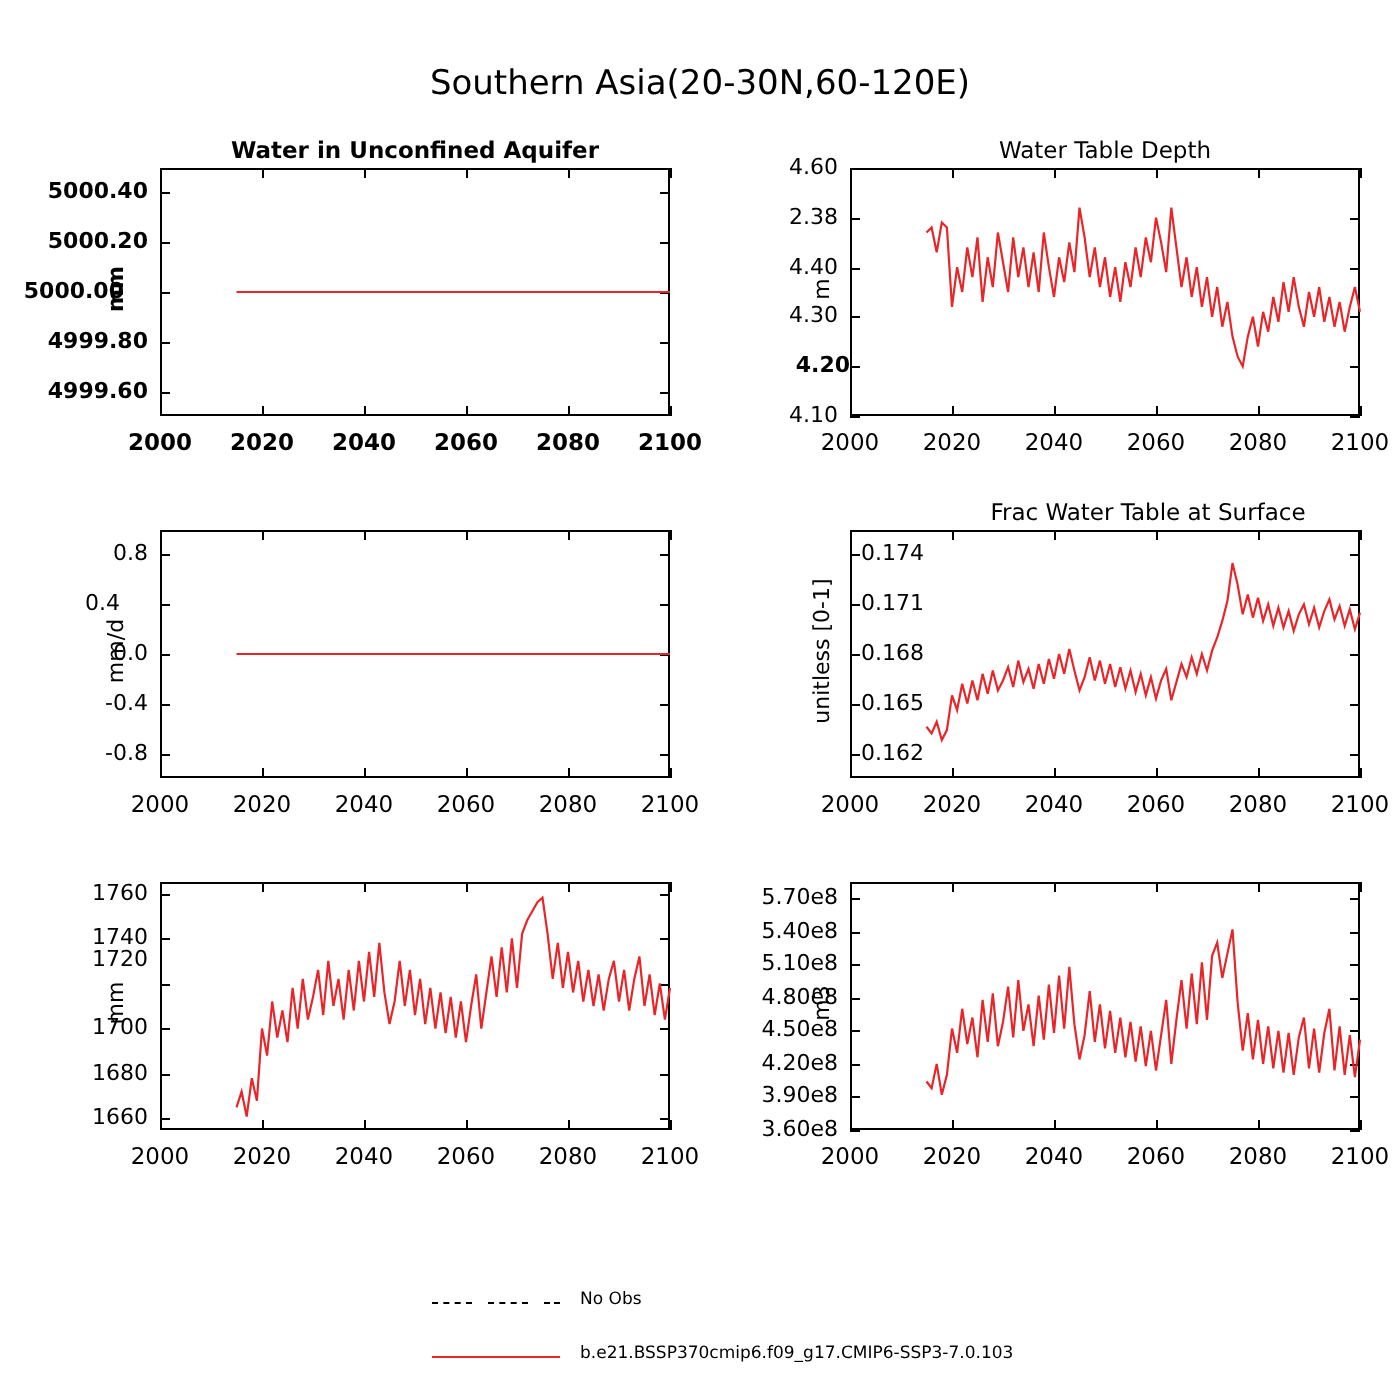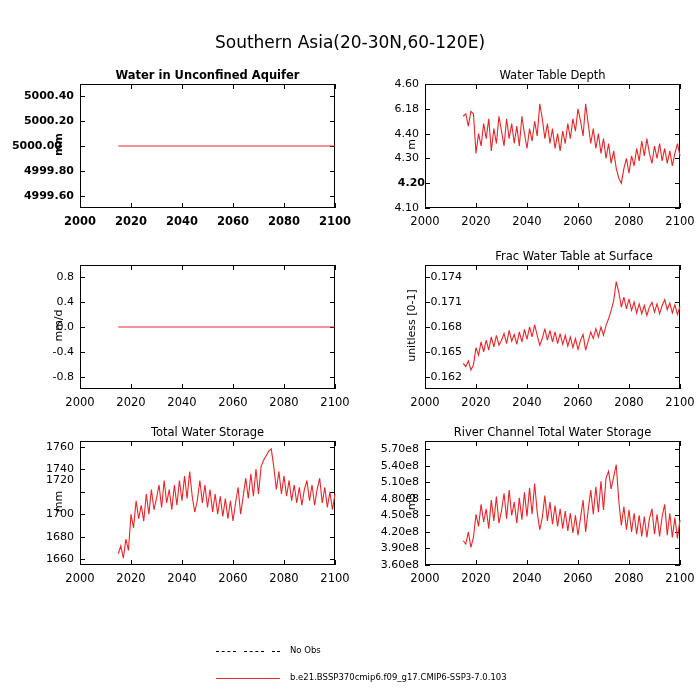--- a/index.html
+++ b/index.html
@@ -75,21 +75,21 @@
         <div class="tickmark" style="left: 250px; top: 124px; width: 5px; height: 1px;"></div>
         <div class="ytick" style="width: 60px; right: 255px; top: 92.2px; font-weight: bold;">4.20</div>
         <div class="tickmark" style="left: 0px; top: 99.2px; width: 5px; height: 1px;"></div>
         <div class="tickmark" style="left: 250px; top: 99.2px; width: 5px; height: 1px;"></div>
         <div class="ytick" style="width: 60px; right: 261px; top: 67.4px;">4.30</div>
         <div class="tickmark" style="left: 0px; top: 74.4px; width: 5px; height: 1px;"></div>
         <div class="tickmark" style="left: 250px; top: 74.4px; width: 5px; height: 1px;"></div>
         <div class="ytick" style="width: 60px; right: 261px; top: 42.6px;">4.40</div>
         <div class="tickmark" style="left: 0px; top: 49.6px; width: 5px; height: 1px;"></div>
         <div class="tickmark" style="left: 250px; top: 49.6px; width: 5px; height: 1px;"></div>
-        <div class="ytick" style="width: 60px; right: 261px; top: 17.8px;">6.18</div>
+        <div class="ytick" style="width: 60px; right: 261px; top: 17.8px;">2.38</div>
         <div class="tickmark" style="left: 0px; top: 24.8px; width: 5px; height: 1px;"></div>
         <div class="tickmark" style="left: 250px; top: 24.8px; width: 5px; height: 1px;"></div>
         <div class="ytick" style="width: 60px; right: 261px; top: -7px;">4.60</div>
         <div class="tickmark" style="left: 0px; top: 0px; width: 5px; height: 1px;"></div>
         <div class="tickmark" style="left: 250px; top: 0px; width: 5px; height: 1px;"></div>
         <div class="xtick" style="width: 60px; left: -30px; top: 130px;">2000</div>
         <div class="tickmark" style="left: 0px; top: 119px; width: 1px; height: 5px;"></div>
         <div class="tickmark" style="left: 0px; top: 0px; width: 1px; height: 5px;"></div>
         <div class="xtick" style="width: 60px; left: 21px; top: 130px;">2020</div>
         <div class="tickmark" style="left: 51px; top: 119px; width: 1px; height: 5px;"></div>
@@ -115,21 +115,21 @@
         <div class="ylabel" style="width: 100px; text-align: center; left: -72px; top: 54px;">mm/d</div>
         <div class="ytick" style="width: 60px; right: 261px; top: 104.6px;">-0.8</div>
         <div class="tickmark" style="left: 0px; top: 111.6px; width: 5px; height: 1px;"></div>
         <div class="tickmark" style="left: 250px; top: 111.6px; width: 5px; height: 1px;"></div>
         <div class="ytick" style="width: 60px; right: 261px; top: 79.8px;">-0.4</div>
         <div class="tickmark" style="left: 0px; top: 86.8px; width: 5px; height: 1px;"></div>
         <div class="tickmark" style="left: 250px; top: 86.8px; width: 5px; height: 1px;"></div>
         <div class="ytick" style="width: 60px; right: 261px; top: 55px;">0.0</div>
         <div class="tickmark" style="left: 0px; top: 62px; width: 5px; height: 1px;"></div>
         <div class="tickmark" style="left: 250px; top: 62px; width: 5px; height: 1px;"></div>
-        <div class="ytick" style="width: 60px; right: 261px; top: 30.2px;">0.4</div>
+        <div class="ytick" style="width: 60px; right: 275px; top: 30.2px;">0.4</div>
         <div class="tickmark" style="left: 0px; top: 37.2px; width: 5px; height: 1px;"></div>
         <div class="tickmark" style="left: 250px; top: 37.2px; width: 5px; height: 1px;"></div>
         <div class="ytick" style="width: 60px; right: 261px; top: 5.4px;">0.8</div>
         <div class="tickmark" style="left: 0px; top: 12.4px; width: 5px; height: 1px;"></div>
         <div class="tickmark" style="left: 250px; top: 12.4px; width: 5px; height: 1px;"></div>
         <div class="xtick" style="width: 60px; left: -30px; top: 130px;">2000</div>
         <div class="tickmark" style="left: 0px; top: 119px; width: 1px; height: 5px;"></div>
         <div class="tickmark" style="left: 0px; top: 0px; width: 1px; height: 5px;"></div>
         <div class="xtick" style="width: 60px; left: 21px; top: 130px;">2020</div>
         <div class="tickmark" style="left: 51px; top: 119px; width: 1px; height: 5px;"></div>
@@ -185,21 +185,20 @@
         <div class="tickmark" style="left: 204px; top: 119px; width: 1px; height: 5px;"></div>
         <div class="tickmark" style="left: 204px; top: 0px; width: 1px; height: 5px;"></div>
         <div class="xtick" style="width: 60px; left: 225px; top: 130px;">2100</div>
         <div class="tickmark" style="left: 255px; top: 119px; width: 1px; height: 5px;"></div>
         <div class="tickmark" style="left: 255px; top: 0px; width: 1px; height: 5px;"></div>
         <svg class="series" width="255" height="124">
           <path d="M38.25,98.37 L40.80,101.68 L43.35,95.89 L45.90,104.99 L48.45,100.03 L51.00,82.67 L53.55,90.11 L56.10,76.88 L58.65,86.80 L61.20,75.23 L63.75,85.15 L66.30,71.92 L68.85,81.84 L71.40,70.27 L73.95,80.19 L76.50,75.23 L79.05,68.61 L81.60,78.53 L84.15,65.31 L86.70,76.05 L89.25,69.44 L91.80,79.36 L94.35,66.96 L96.90,76.88 L99.45,64.48 L102.00,74.40 L104.55,62.00 L107.10,71.92 L109.65,59.52 L112.20,70.27 L114.75,80.19 L117.30,73.57 L119.85,63.65 L122.40,75.23 L124.95,65.31 L127.50,76.88 L130.05,66.96 L132.60,78.53 L135.15,68.61 L137.70,79.36 L140.25,70.27 L142.80,81.01 L145.35,71.92 L147.90,82.67 L150.45,73.57 L153.00,84.32 L155.55,75.23 L158.10,69.44 L160.65,85.15 L163.20,76.05 L165.75,66.96 L168.30,73.57 L170.85,63.65 L173.40,71.92 L175.95,62.00 L178.50,70.27 L181.05,60.35 L183.60,53.73 L186.15,45.47 L188.70,35.55 L191.25,16.53 L193.80,27.28 L196.35,42.16 L198.90,32.24 L201.45,43.81 L204.00,33.89 L206.55,45.47 L209.10,37.20 L211.65,47.95 L214.20,38.85 L216.75,48.77 L219.30,40.51 L221.85,50.43 L224.40,42.16 L226.95,37.20 L229.50,47.12 L232.05,38.85 L234.60,48.77 L237.15,40.51 L239.70,34.72 L242.25,44.64 L244.80,38.03 L247.35,47.95 L249.90,39.68 L252.45,49.60 L255.00,41.33 " fill="none" stroke="#e8262a" stroke-width="1.1"></path>
         </svg>
       </div>
       <div class="panel" style="left: 80px; top: 441px; width: 255px; height: 124px;">
-        <div class="panel-title">Total Water Storage</div>
         <div class="plotbox" style="left: 0px; top: 0px; width: 255px; height: 124px;"></div>
         <div class="ylabel" style="width: 100px; text-align: center; left: -72px; top: 54px;">mm</div>
         <div class="ytick" style="width: 60px; right: 261px; top: 111.364px;">1660</div>
         <div class="tickmark" style="left: 0px; top: 118.364px; width: 5px; height: 1px;"></div>
         <div class="tickmark" style="left: 250px; top: 118.364px; width: 5px; height: 1px;"></div>
         <div class="ytick" style="width: 60px; right: 261px; top: 88.8182px;">1680</div>
         <div class="tickmark" style="left: 0px; top: 95.8182px; width: 5px; height: 1px;"></div>
         <div class="tickmark" style="left: 250px; top: 95.8182px; width: 5px; height: 1px;"></div>
         <div class="ytick" style="width: 60px; right: 261px; top: 66.2727px;">1700</div>
         <div class="tickmark" style="left: 0px; top: 73.2727px; width: 5px; height: 1px;"></div>
@@ -229,21 +228,20 @@
         <div class="tickmark" style="left: 204px; top: 119px; width: 1px; height: 5px;"></div>
         <div class="tickmark" style="left: 204px; top: 0px; width: 1px; height: 5px;"></div>
         <div class="xtick" style="width: 60px; left: 225px; top: 130px;">2100</div>
         <div class="tickmark" style="left: 255px; top: 119px; width: 1px; height: 5px;"></div>
         <div class="tickmark" style="left: 255px; top: 0px; width: 1px; height: 5px;"></div>
         <svg class="series" width="255" height="124">
           <path d="M38.25,112.73 L40.80,104.84 L43.35,117.24 L45.90,98.07 L48.45,109.35 L51.00,73.27 L53.55,86.80 L56.10,59.75 L58.65,77.78 L61.20,64.25 L63.75,80.04 L66.30,52.98 L68.85,73.27 L71.40,48.47 L73.95,68.76 L76.50,57.49 L79.05,43.96 L81.60,66.51 L84.15,39.45 L86.70,62.00 L89.25,48.47 L91.80,68.76 L94.35,43.96 L96.90,64.25 L99.45,39.45 L102.00,59.75 L104.55,34.95 L107.10,57.49 L109.65,30.44 L112.20,55.24 L114.75,71.02 L117.30,59.75 L119.85,39.45 L122.40,62.00 L124.95,43.96 L127.50,66.51 L130.05,48.47 L132.60,71.02 L135.15,52.98 L137.70,73.27 L140.25,55.24 L142.80,75.53 L145.35,57.49 L147.90,77.78 L150.45,59.75 L153.00,80.04 L155.55,62.00 L158.10,46.22 L160.65,73.27 L163.20,55.24 L165.75,37.20 L168.30,57.49 L170.85,32.69 L173.40,55.24 L175.95,28.18 L178.50,52.98 L181.05,25.93 L183.60,19.16 L186.15,14.65 L188.70,10.15 L191.25,7.89 L193.80,25.93 L196.35,48.47 L198.90,30.44 L201.45,52.98 L204.00,34.95 L206.55,55.24 L209.10,39.45 L211.65,59.75 L214.20,43.96 L216.75,62.00 L219.30,46.22 L221.85,64.25 L224.40,48.47 L226.95,39.45 L229.50,59.75 L232.05,43.96 L234.60,64.25 L237.15,48.47 L239.70,37.20 L242.25,62.00 L244.80,46.22 L247.35,66.51 L249.90,50.73 L252.45,68.76 L255.00,52.98 " fill="none" stroke="#e8262a" stroke-width="1.1"></path>
         </svg>
       </div>
       <div class="panel" style="left: 425px; top: 441px; width: 255px; height: 124px;">
-        <div class="panel-title">River Channel Total Water Storage</div>
         <div class="plotbox" style="left: 0px; top: 0px; width: 255px; height: 124px;"></div>
         <div class="ylabel" style="width: 100px; text-align: center; left: -64px; top: 54px;">m3</div>
         <div class="ytick" style="width: 60px; right: 261px; top: 117px;">3.60e8</div>
         <div class="tickmark" style="left: 0px; top: 124px; width: 5px; height: 1px;"></div>
         <div class="tickmark" style="left: 250px; top: 124px; width: 5px; height: 1px;"></div>
         <div class="ytick" style="width: 60px; right: 261px; top: 100.467px;">3.90e8</div>
         <div class="tickmark" style="left: 0px; top: 107.467px; width: 5px; height: 1px;"></div>
         <div class="tickmark" style="left: 250px; top: 107.467px; width: 5px; height: 1px;"></div>
         <div class="ytick" style="width: 60px; right: 261px; top: 83.9333px;">4.20e8</div>
         <div class="tickmark" style="left: 0px; top: 90.9333px; width: 5px; height: 1px;"></div>

